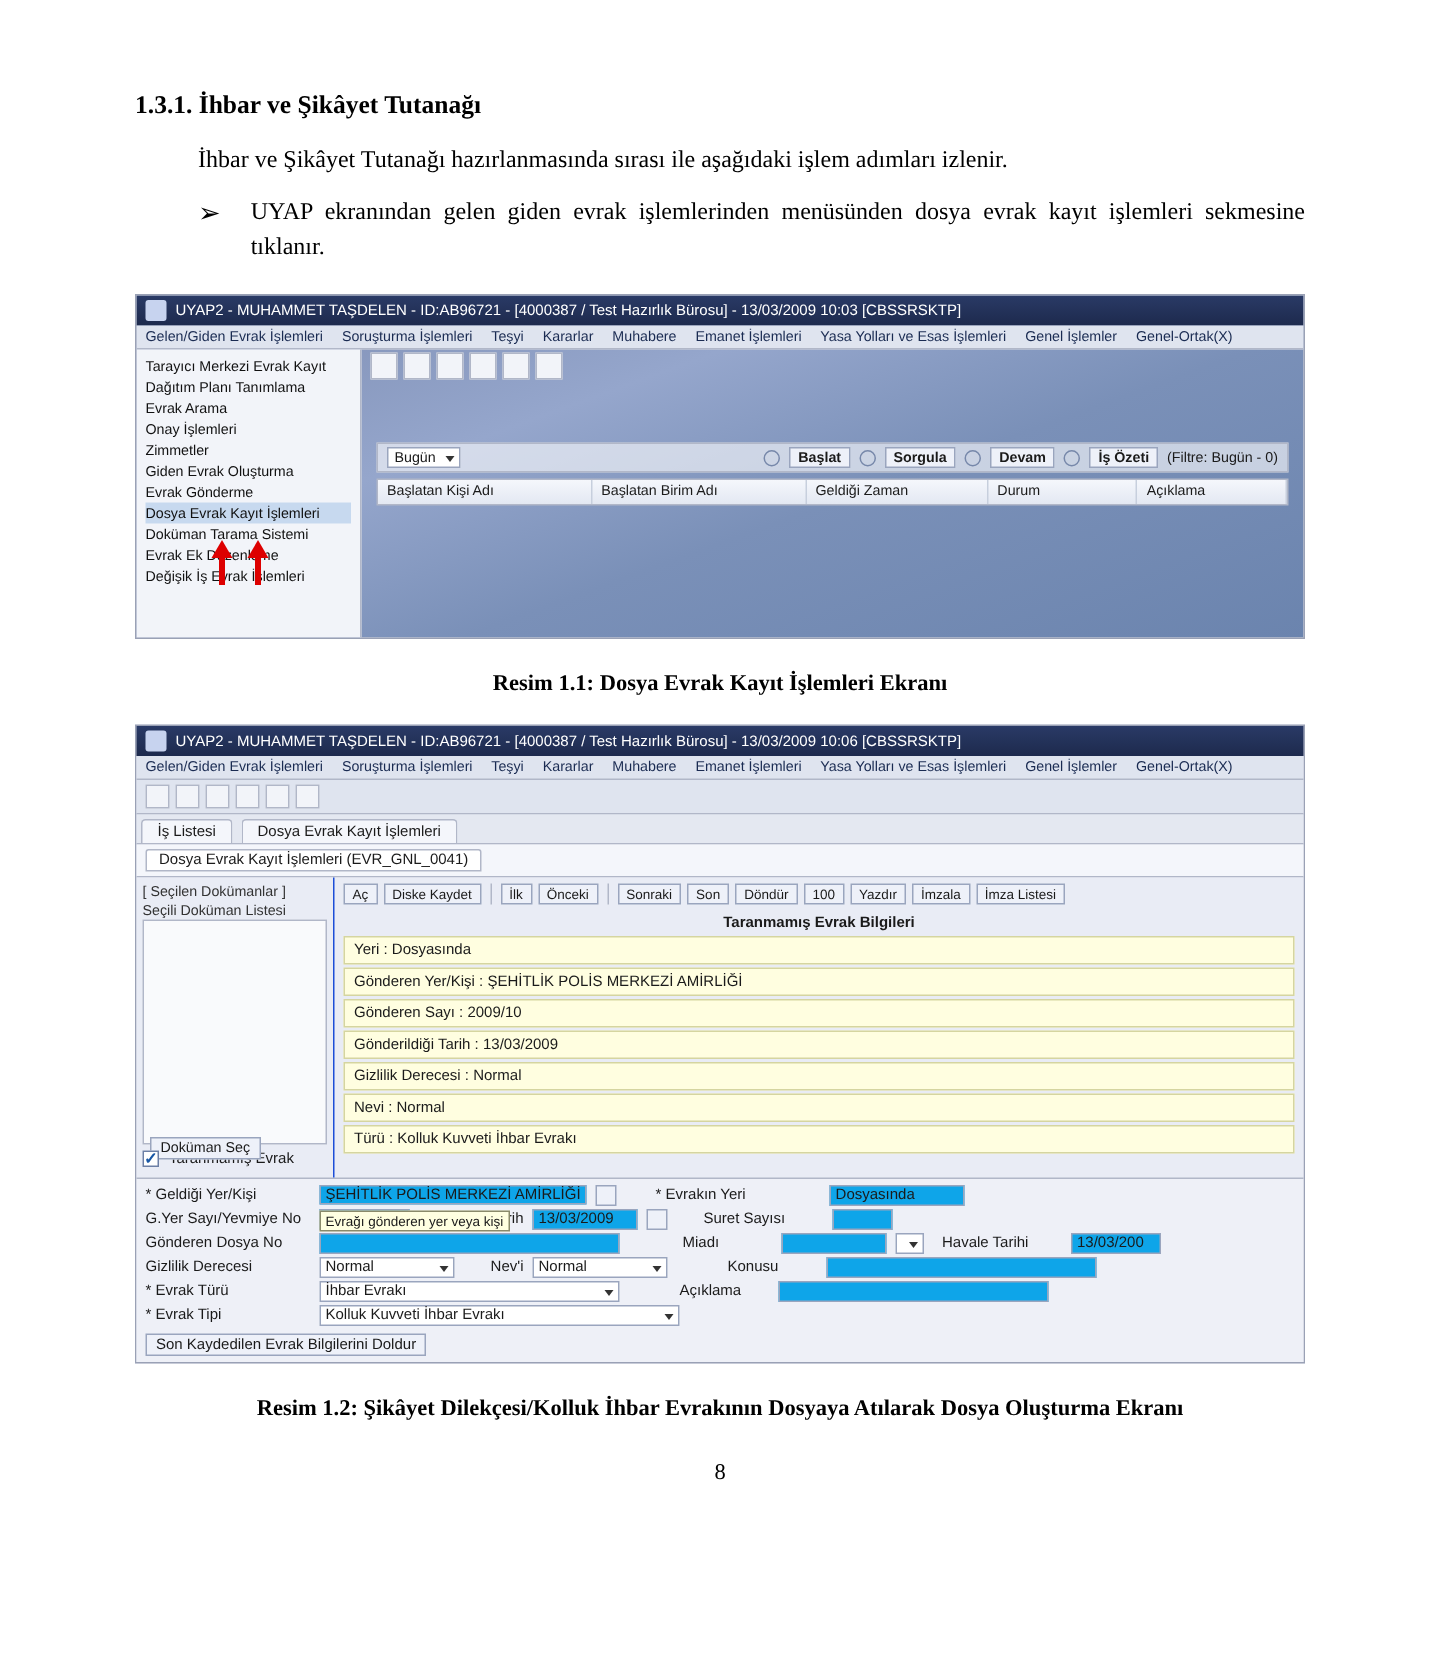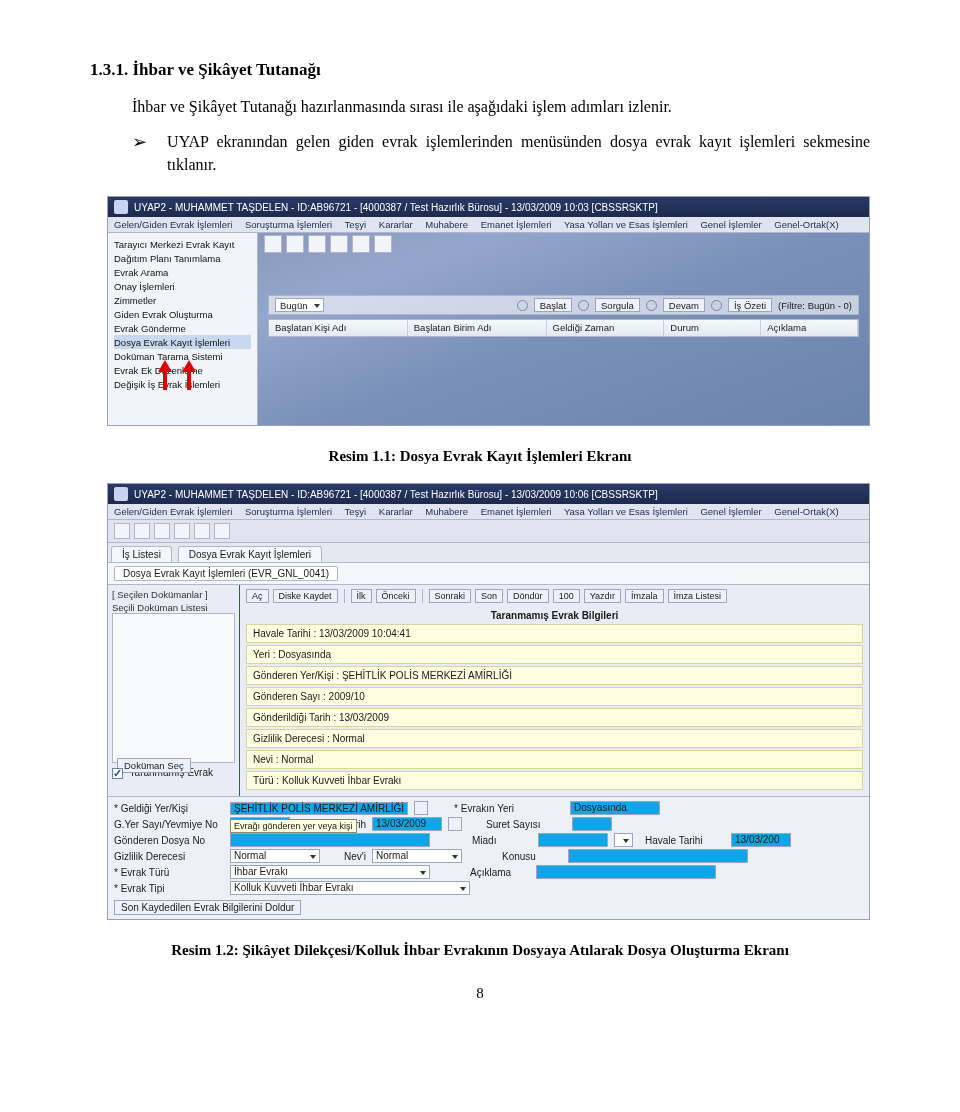--- a/index.html
+++ b/index.html
@@ -6,39 +6,39 @@
   body { font-family: "Times New Roman", serif; font-size: 16px; color: #000; background: #fff; width: 960px; padding: 60px 90px 40px 90px; }
   .heading { font-weight: bold; font-size: 17px; margin-bottom: 18px; }
   .para { text-align: justify; margin-bottom: 14px; font-size: 16px; padding-left: 42px; }
   .bullet-row { display: flex; align-items: flex-start; margin-bottom: 20px; padding-left: 42px; }
   .bullet-mark { font-size: 18px; margin-right: 20px; line-height: 1.4; flex-shrink: 0; }
   .bullet-text { text-align: justify; font-size: 16px; line-height: 1.45; }
   .caption { text-align: center; font-weight: bold; font-size: 15px; margin: 22px 0 18px 0; }
   .pagenum { text-align: center; font-size: 15px; margin-top: 26px; }
 
   
-  .shot { border: 1px solid #9aa1b5; font-family: Tahoma, Arial, sans-serif; font-size: 10px; color: #1a1a1a; position: relative; background: #e9ecf5; margin-left: 17px; }
+  .shot { border: 1px solid #9aa1b5; font-family: Tahoma, Arial, sans-serif; font-size: 10px; color: #1a1a1a; position: relative; background: #e9ecf5; }
   .s1 { height: 230px; background: linear-gradient(160deg,#7b8bb0 0%, #95a6cc 35%, #7a90b8 60%, #6b84ae 100%); overflow: hidden; }
   .s1-title { background: linear-gradient(#2a3a66,#1d2a4d); color: #fff; padding: 3px 6px; font-size: 10px; display: flex; align-items: center; }
   .s1-title .logo { width: 14px; height: 14px; background:#c7d3ef; border-radius: 2px; margin-right: 6px; }
   .s1-menubar { background:#dfe4ef; border-bottom:1px solid #b1b7c8; color:#1a2b52; padding: 2px 6px; font-size: 9.5px; }
   .s1-menubar span { margin-right: 10px; }
   .s1-body { display: flex; height: calc(100% - 36px); }
   .s1-side { width: 150px; background:#f2f4f9; border-right:1px solid #b1b7c8; padding: 4px 6px; }
   .s1-side div { font-size: 9.5px; color:#111; padding: 1.5px 0; white-space: nowrap; overflow: hidden; }
   .s1-side .hl { background:#c7d9ef; }
   .s1-arrows { position:absolute; left:52px; top:163px; display:flex; gap:14px; }
   .arr { width: 10px; height: 30px; position: relative; }
   .arr::before { content:""; position:absolute; left:3px; bottom:0; width:4px; height:20px; background:#d00; }
   .arr::after  { content:""; position:absolute; left:-2px; top:0; width:0; height:0; border-left:7px solid transparent; border-right:7px solid transparent; border-bottom:12px solid #d00; }
   .s1-main { flex:1; position: relative; }
   .s1-filter { position:absolute; top:62px; left:10px; right:10px; height:20px; background:rgba(255,255,255,.6); border:1px solid #b1b7c8; display:flex; align-items:center; font-size:9.5px; gap:6px; padding:0 6px; }
   .s1-filter .sel { background:#fff; border:1px solid #9aa5be; padding:0 16px 0 4px; position:relative; height:14px; line-height:14px; }
   .s1-filter .sel::after{ content:""; position:absolute; right:3px; top:5px; border-left:3px solid transparent;border-right:3px solid transparent;border-top:4px solid #333;}
-  .s1-filter .btn { border:1px solid #9aa5be; background:#eef1f9; padding:0 5px; height:14px; line-height:14px; }
+  .s1-filter .btn { border:1px solid #9aa5be; background:#eef1f9; padding:0 5px; height:14px; line-height:14px;font-weight:bold; }
   .s1-filter .ic { width:11px;height:11px;display:inline-block;border:1px solid #7788aa;border-radius:50%;}
   .s1-gridhead { position:absolute; top:86px; left:10px; right:10px; height:18px; background:linear-gradient(#f5f7fc,#e3e8f2); border:1px solid #b1b7c8; display:flex; font-size:9.5px; }
   .s1-gridhead div { border-right:1px solid #c7cfdd; padding:2px 6px; }
   .s1-icons { position:absolute; top:2px; left:6px; display:flex; gap:4px; }
   .s1-icons span{ width:18px;height:18px;background:#f2f4f9;border:1px solid #b1b7c8;display:inline-block;}
 
   
   .s2 { margin-top: 4px; }
   .s2-title { background: linear-gradient(#2a3a66,#1d2a4d); color:#fff; padding:3px 6px; font-size:10px; display:flex;align-items:center;}
   .s2-title .logo{width:14px;height:14px;background:#c7d3ef;border-radius:2px;margin-right:6px;}
@@ -237,21 +237,20 @@
           </span>
         <span class="b">
             <span>İmzala</span>
           </span>
         <span class="b">
             <span>İmza Listesi</span>
           </span>
       </div>
       <div class="s2-panel-title">Taranmamış Evrak Bilgileri</div>
       <div class="s2-fields">
-        <div class="row">Havale Tarihi : 13/03/2009 10:04:41</div>
         <div class="row">Yeri : Dosyasında</div>
         <div class="row">Gönderen Yer/Kişi : ŞEHİTLİK POLİS MERKEZİ AMİRLİĞİ</div>
         <div class="row">Gönderen Sayı : 2009/10</div>
         <div class="row">Gönderildiği Tarih : 13/03/2009</div>
         <div class="row">Gizlilik Derecesi : Normal</div>
         <div class="row">Nevi : Normal</div>
         <div class="row">Türü : Kolluk Kuvveti İhbar Evrakı</div>
       </div>
     </div>
   </div>

